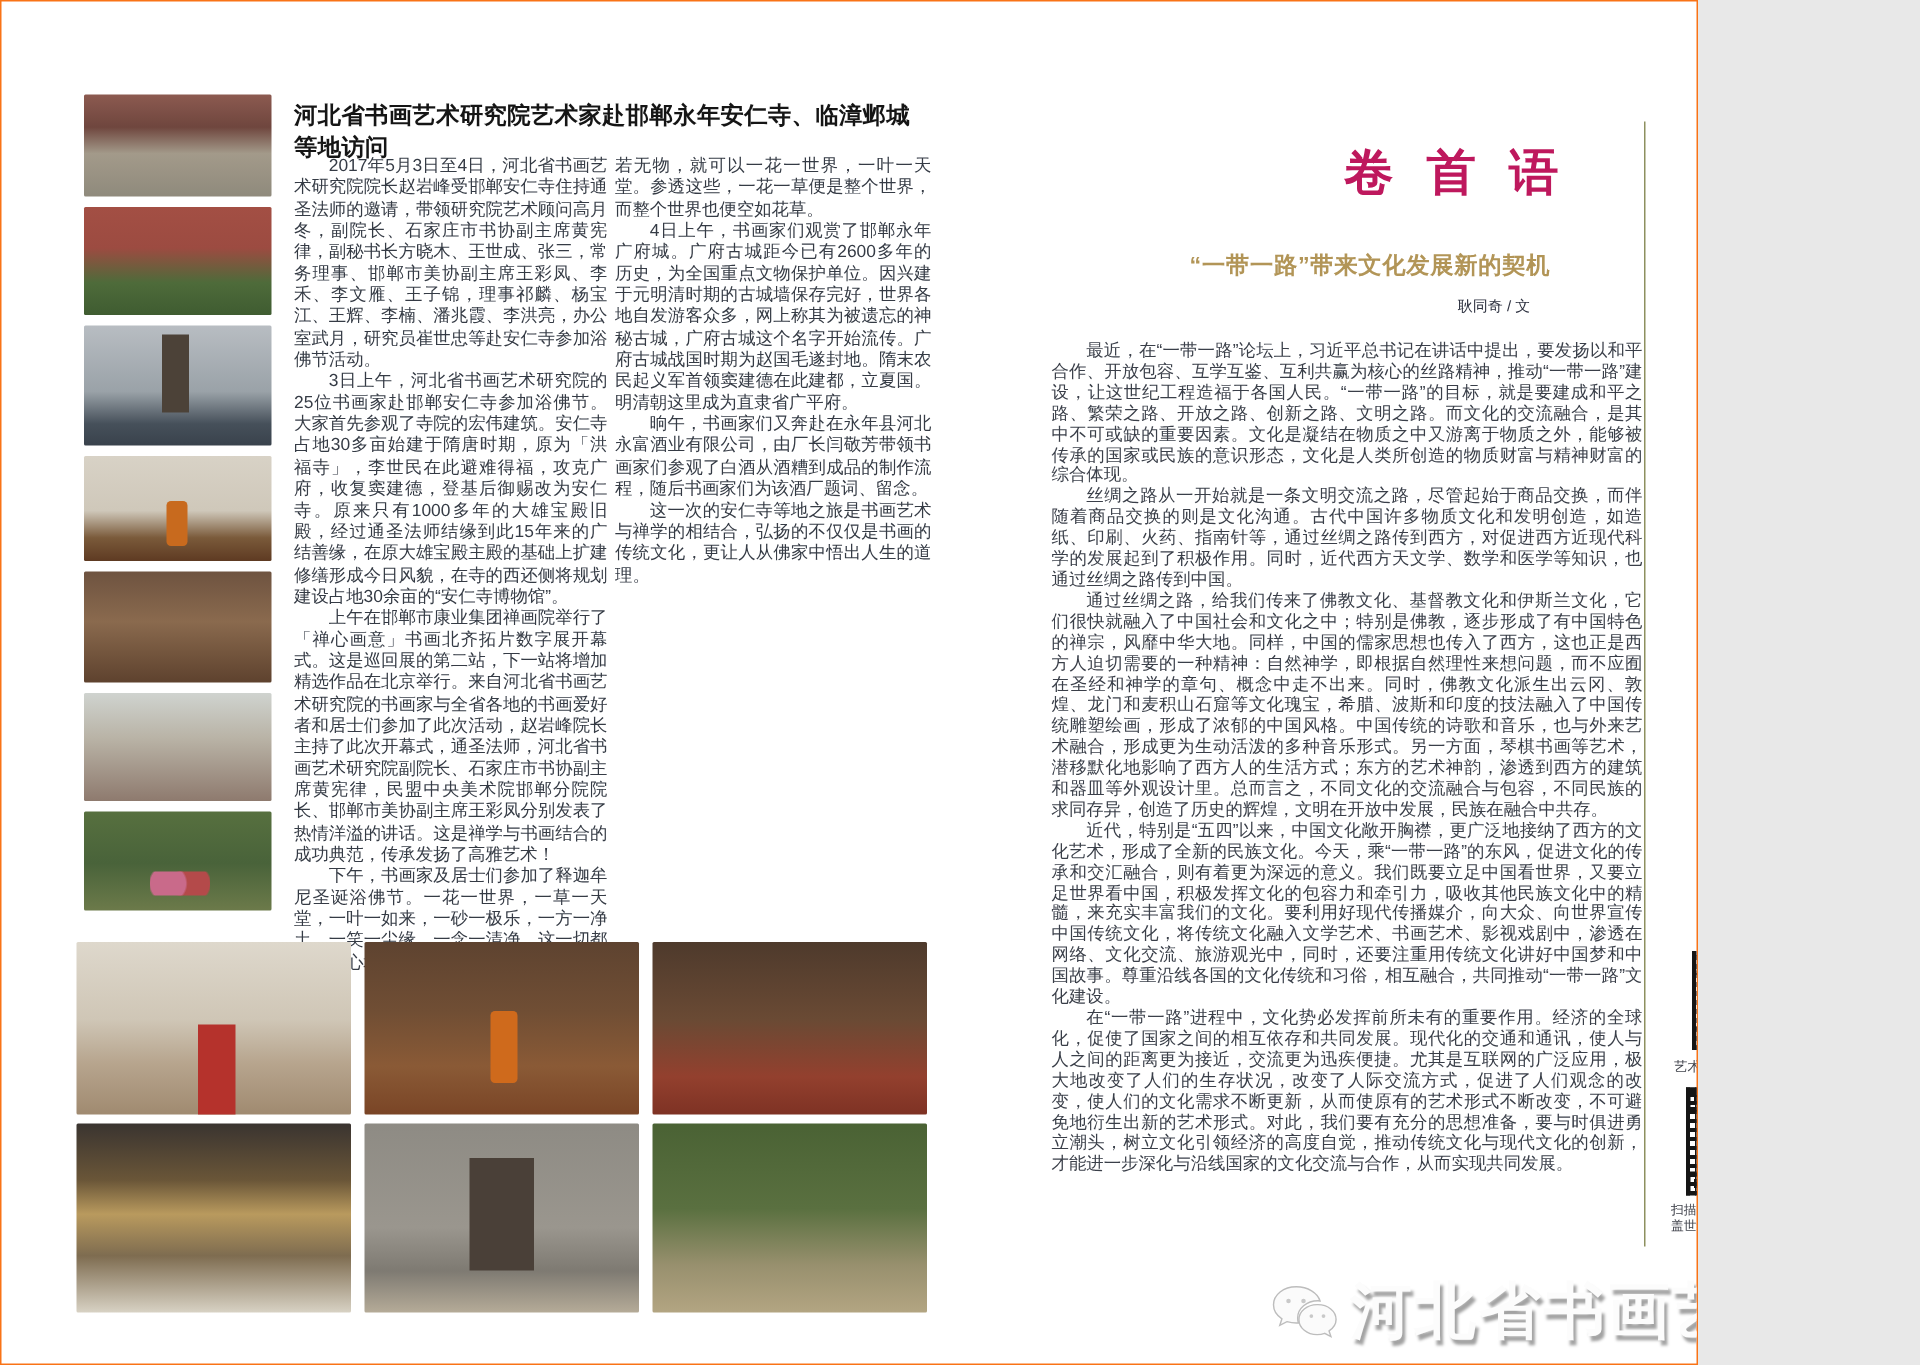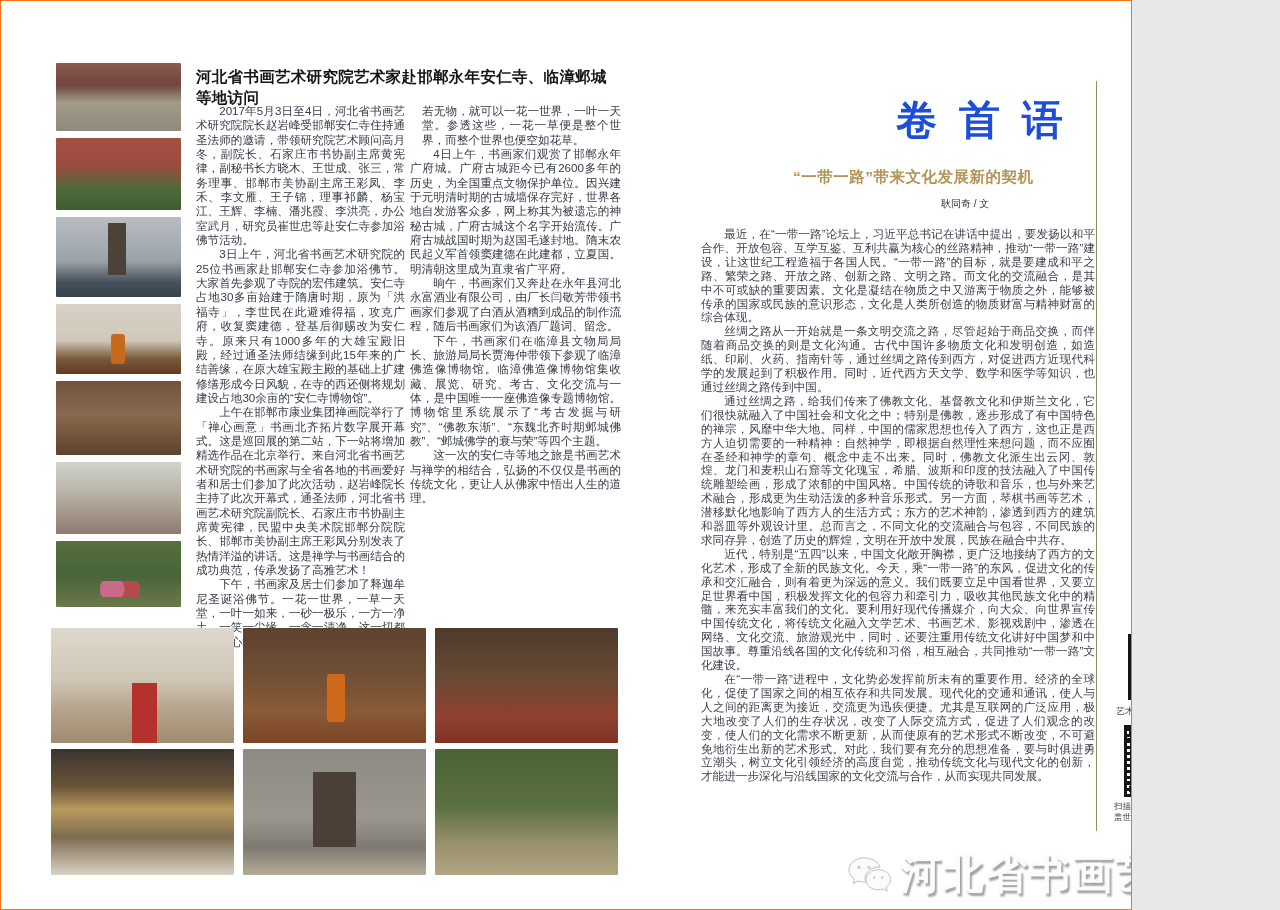--- a/index.html
+++ b/index.html
@@ -21,40 +21,40 @@
   .p6{height:72px;background:linear-gradient(180deg,#cfd3cf 0%,#b9b3a6 42%,#8e7a6e 100%);}
   .p7{height:66px;background:linear-gradient(180deg,#57703f 0%,#49633a 52%,#6c7a4a 100%);position:relative;}
   .p7::after{content:"";position:absolute;left:44px;top:40px;width:40px;height:16px;background:radial-gradient(circle at 30% 50%,#c96a8a 0 40%,transparent 45%),radial-gradient(circle at 70% 50%,#b44a4a 0 40%,transparent 45%);}
   .art-title{position:absolute;left:195px;top:66px;width:424px;margin:0;
     font-size:15.5px;font-weight:bold;color:#151515;letter-spacing:.3px;}
   .col{position:absolute;top:103px;width:209px;font-size:11.6px;line-height:14.35px;
     text-align:justify;color:#353b45;}
   .col1{left:195px;}
   .col2{left:409px;width:211px;}
   .col p{margin:0;text-indent:2em;}
-  .col p.noind{text-indent:0;margin-left:12px;}
+  .col p.noind{text-indent:0;}
   .photo-grid{position:absolute;left:50px;top:627px;width:567px;display:grid;
     grid-template-columns:repeat(3,1fr);grid-template-rows:115px 126px;gap:6px 9px;}
   .g{border-radius:1px;}
   .g1{background:linear-gradient(180deg,#ded8cc 0%,#cfc6b6 45%,#b7a58e 70%,#a08a70 100%);position:relative;}
   .g1::after{content:"";position:absolute;left:44%;top:48%;width:14%;height:52%;background:#b5322c;}
   .g2{background:linear-gradient(180deg,#5e4330 0%,#704e34 40%,#8a5a36 72%,#7a4526 100%);position:relative;}
   .g2::after{content:"";position:absolute;left:46%;top:40%;width:10%;height:42%;background:#cf6a1c;border-radius:3px;}
   .g3{background:linear-gradient(180deg,#4e3a2c 0%,#6a4a34 45%,#93402e 78%,#7e3224 100%);}
   .g4{background:linear-gradient(180deg,#3a3430 0%,#6a5638 30%,#b99a5e 48%,#7e6c50 70%,#d8d2c4 100%);}
   .g5{background:linear-gradient(180deg,#8e8b84 0%,#9a968e 55%,#7e7a72 78%,#b5ab98 100%);position:relative;}
   .g5::after{content:"";position:absolute;left:38%;top:18%;width:24%;height:60%;background:#4a4038;}
   .g6{background:linear-gradient(180deg,#4a6234 0%,#5a7040 45%,#98906e 75%,#b3a582 100%);}
   
   .vrule{position:absolute;left:1095px;top:80px;width:1px;height:750px;background:#8d905f;}
-  .fw-title{position:absolute;left:895px;top:92px;font-size:41px;font-weight:bold;
-    color:#1d4ed8;letter-spacing:22px;white-space:nowrap;}
+  .fw-title{position:absolute;left:895px;top:92px;font-size:33px;font-weight:bold;
+    color:#be185d;letter-spacing:22px;white-space:nowrap;}
   .fw-sub{position:absolute;left:792px;top:166px;font-size:15.5px;font-weight:bold;
     color:#b29557;letter-spacing:.5px;white-space:nowrap;text-align:center;}
-  .fw-byline{position:absolute;left:940px;top:196px;width:110px;
+  .fw-byline{position:absolute;left:940px;top:196px;width:110px;text-align:center;
     font-size:10px;color:#2e3240;}
   .fw-body{position:absolute;left:700px;top:226px;width:394px;font-size:11.6px;
     line-height:13.9px;text-align:justify;color:#3a3f49;}
   .fw-body p{margin:0;text-indent:2em;}
   
   .qr{position:absolute;background:
       repeating-linear-gradient(0deg,#151515 0 3px,transparent 3px 6px),
       repeating-linear-gradient(90deg,#151515 0 3px,#ffffff 3px 6px);}
   .qr1{left:1127px;top:633px;width:66px;height:66px;}
   .qr2{left:1123px;top:724px;width:72px;height:72px;}
@@ -97,21 +97,20 @@
     <p>2017年5月3日至4日，河北省书画艺术研究院院长赵岩峰受邯郸安仁寺住持通圣法师的邀请，带领研究院艺术顾问高月冬，副院长、石家庄市书协副主席黄宪律，副秘书长方晓木、王世成、张三，常务理事、邯郸市美协副主席王彩凤、李禾、李文雁、王子锦，理事祁麟、杨宝江、王辉、李楠、潘兆霞、李洪亮，办公室武月，研究员崔世忠等赴安仁寺参加浴佛节活动。</p>
     <p>3日上午，河北省书画艺术研究院的25位书画家赴邯郸安仁寺参加浴佛节。大家首先参观了寺院的宏伟建筑。安仁寺占地30多亩始建于隋唐时期，原为「洪福寺」，李世民在此避难得福，攻克广府，收复窦建德，登基后御赐改为安仁寺。原来只有1000多年的大雄宝殿旧殿，经过通圣法师结缘到此15年来的广结善缘，在原大雄宝殿主殿的基础上扩建修缮形成今日风貌，在寺的西还侧将规划建设占地30余亩的“安仁寺博物馆”。</p>
     <p>上午在邯郸市康业集团禅画院举行了「禅心画意」书画北齐拓片数字展开幕式。这是巡回展的第二站，下一站将增加精选作品在北京举行。来自河北省书画艺术研究院的书画家与全省各地的书画爱好者和居士们参加了此次活动，赵岩峰院长主持了此次开幕式，通圣法师，河北省书画艺术研究院副院长、石家庄市书协副主席黄宪律，民盟中央美术院邯郸分院院长、邯郸市美协副主席王彩凤分别发表了热情洋溢的讲话。这是禅学与书画结合的成功典范，传承发扬了高雅艺术！</p>
     <p>下午，书画家及居士们参加了释迦牟尼圣诞浴佛节。一花一世界，一草一天堂，一叶一如来，一砂一极乐，一方一净土，一笑一尘缘，一念一清净。这一切都是一种心境。心</p>
   </div>
 
   <div class="col col2">
     <p class="noind">若无物，就可以一花一世界，一叶一天堂。参透这些，一花一草便是整个世界，而整个世界也便空如花草。</p>
     <p>4日上午，书画家们观赏了邯郸永年广府城。广府古城距今已有2600多年的历史，为全国重点文物保护单位。因兴建于元明清时期的古城墙保存完好，世界各地自发游客众多，网上称其为被遗忘的神秘古城，广府古城这个名字开始流传。广府古城战国时期为赵国毛遂封地。隋末农民起义军首领窦建德在此建都，立夏国。明清朝这里成为直隶省广平府。</p>
     <p>晌午，书画家们又奔赴在永年县河北永富酒业有限公司，由厂长闫敬芳带领书画家们参观了白酒从酒糟到成品的制作流程，随后书画家们为该酒厂题词、留念。</p>
-    <p>下午，书画家们在临漳县文物局局长、旅游局局长贾海仲带领下参观了临漳佛造像博物馆。临漳佛造像博物馆集收藏、展览、研究、考古、文化交流与一体，是中国唯一一座佛造像专题博物馆。博物馆里系统展示了“考古发掘与研究”、“佛教东渐”、“东魏北齐时期邺城佛教”、“邺城佛学的衰与荣”等四个主题。</p>
     <p>这一次的安仁寺等地之旅是书画艺术与禅学的相结合，弘扬的不仅仅是书画的传统文化，更让人从佛家中悟出人生的道理。</p>
   </div>
 
   <div class="photo-grid">
     <div class="g g1"></div>
     <div class="g g2"></div>
     <div class="g g3"></div>
     <div class="g g4"></div>
     <div class="g g5"></div>
     <div class="g g6"></div>

